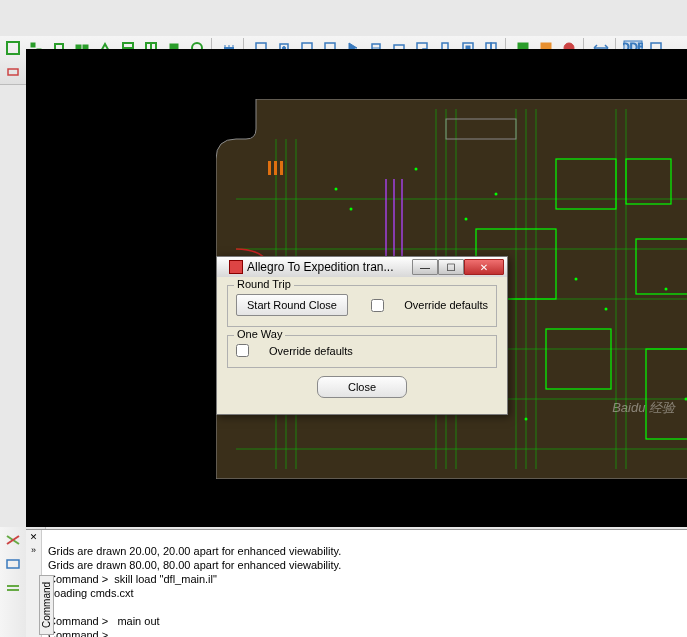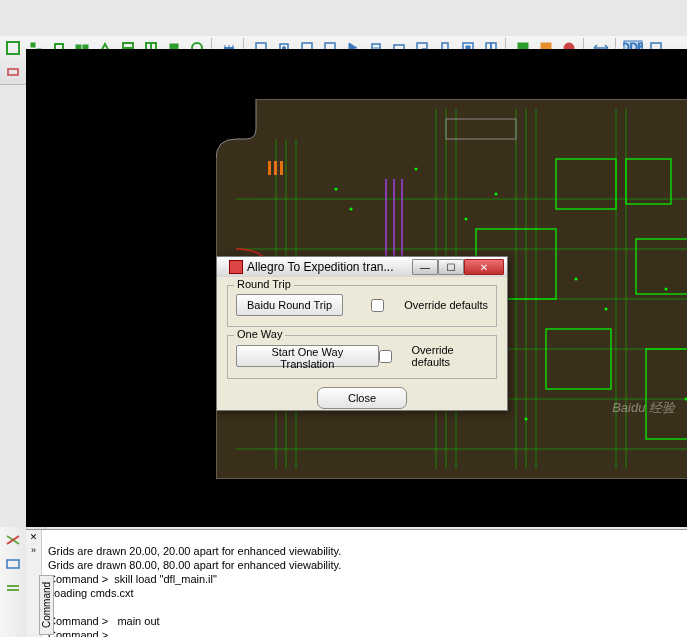--- a/index.html
+++ b/index.html
@@ -24,21 +24,21 @@
 .pcb { position: absolute; left: 190px; top: 50px; width: 520px; height: 380px; }
 
 
 .dialog { position: absolute; left: 216px; top: 256px; width: 292px; background: #ece9d8; border: 1px solid #7a7a7a; box-shadow: 2px 2px 8px rgba(0,0,0,0.5); }
 .titlebar { height: 20px; background: linear-gradient(#fefefe,#d8d8d8); display: flex; align-items: center; padding-left: 12px; position: relative; }
 .titlebar-icon { width: 14px; height: 14px; background: #d44; border: 1px solid #800; margin-right: 4px; }
 .title-text { flex: 1; font-size: 12px; }
 .win-btns { position: absolute; right: 3px; top: 2px; display: flex; gap: 0; }
 .win-btn { width: 26px; height: 16px; border: 1px solid #888; background: linear-gradient(#f8f8f8,#c8c8c8); display: flex; align-items: center; justify-content: center; font-size: 10px; border-radius: 1px; }
 .win-btn.close { background: linear-gradient(#f07070,#c03030); color: #fff; width: 40px; border-color: #a02020; }
-.dlg-body { padding: 8px 10px 1px; }
+.dlg-body { padding: 8px 10px 16px; }
 .fieldset { border: 1px solid #b0b0b0; padding: 8px 8px 10px; margin-bottom: 8px; position: relative; display: flex; align-items: center; justify-content: space-between; }
 .fieldset .legend { position: absolute; top: -8px; left: 6px; background: #ece9d8; padding: 0 3px; font-size: 11px; }
 .std-btn { height: 22px; padding: 0 10px; background: linear-gradient(#fdfdfd,#e4e4e4); border: 1px solid #8a8a8a; border-radius: 2px; font-size: 11px; cursor: pointer; }
 .chk-wrap { display: flex; align-items: center; gap: 20px; font-size: 11px; }
 .close-row { display: flex; justify-content: center; margin-top: 4px; }
 .close-row .std-btn { width: 90px; border-radius: 7px; }
 
 
 .console { position: absolute; left: 26px; right: 0; bottom: 0; height: 108px; background: #fff; border-top: 1px solid #999; display: flex; }
 .con-left { width: 16px; background: #f0f0f0; border-right: 1px solid #ccc; display: flex; flex-direction: column; align-items: center; padding-top: 2px; gap: 3px; }
@@ -402,29 +402,28 @@
     <div class="title-text">Allegro To Expedition tran...</div>
     <div class="win-btns">
       <div class="win-btn">—</div>
       <div class="win-btn">☐</div>
       <div class="win-btn close">✕</div>
     </div>
   </div>
   <div class="dlg-body">
     <div class="fieldset">
       <span class="legend">Round Trip</span>
-      <button class="std-btn">Baidu Round Trip</button>
+      <button class="std-btn">Start Round Close</button>
       <label class="chk-wrap">
         <input type="checkbox" style="">
         <span>Override defaults</span>
       </label>
     </div>
     <div class="fieldset">
       <span class="legend">One Way</span>
-      <button class="std-btn">Start One Way Translation</button>
       <label class="chk-wrap">
         <input type="checkbox" style="">
         <span>Override defaults</span>
       </label>
     </div>
     <div class="close-row">
       <button class="std-btn">Close</button>
     </div>
   </div>
 </div>

